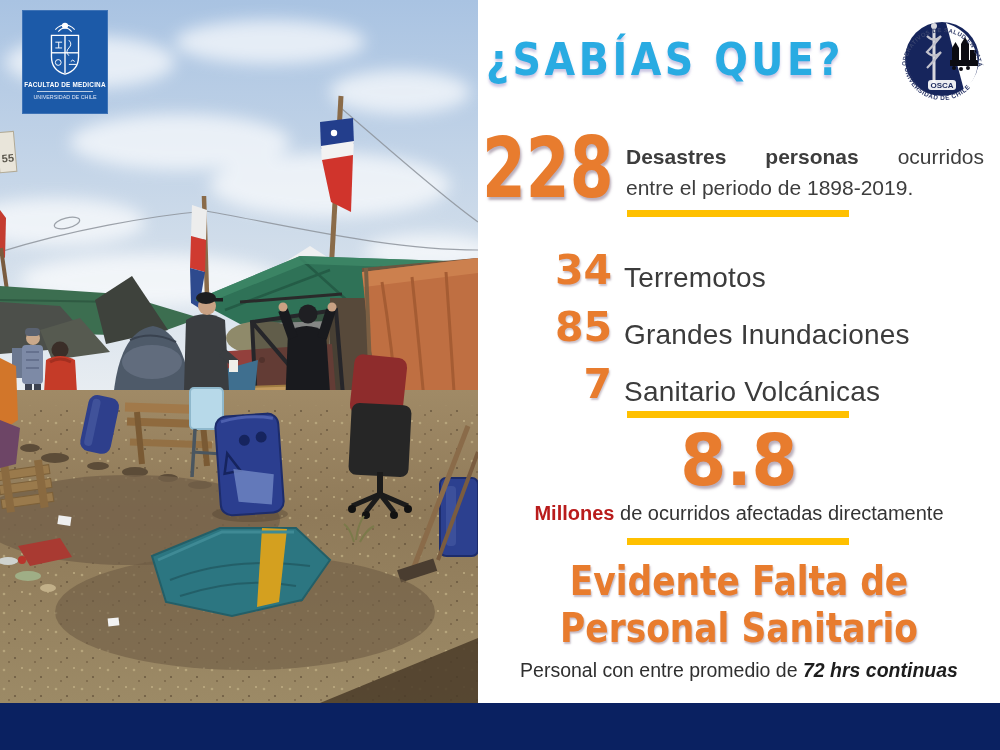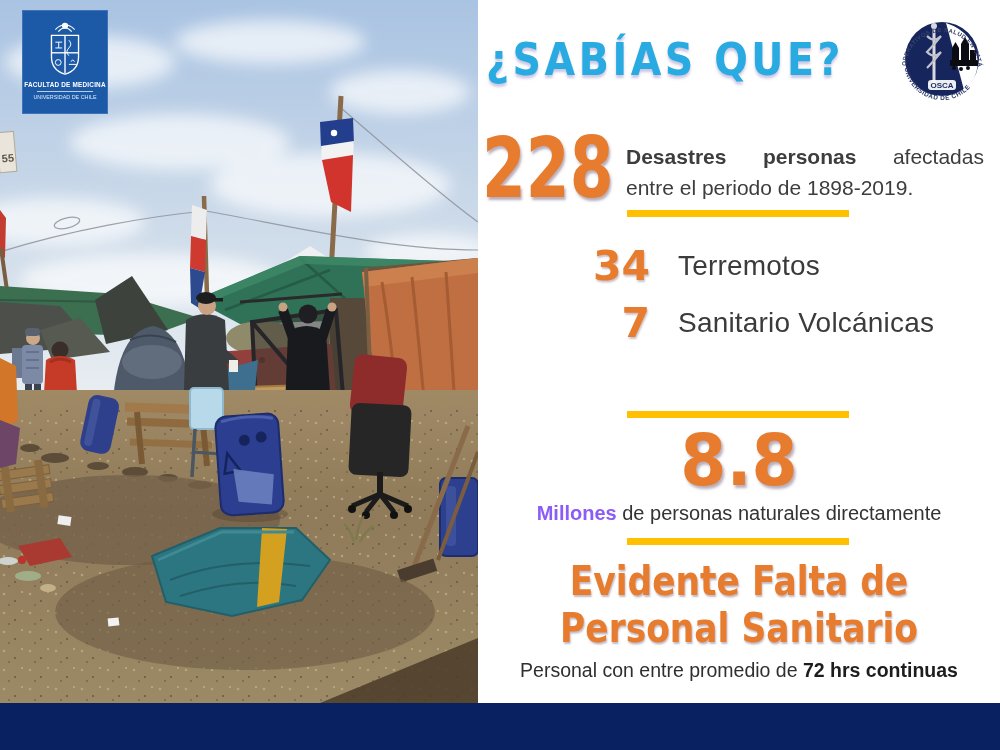--- a/index.html
+++ b/index.html
@@ -38,40 +38,40 @@
            transform:scaleX(.75);transform-origin:left center;}
 
   .headline{position:absolute;left:148px;top:141px;width:358px;color:#3d3d3d;
             font-size:21px;line-height:31px;}
   .headline .l1{display:flex;justify-content:space-between;font-size:21px;}
   .headline b{font-weight:bold;}
   .divider{position:absolute;left:149px;width:222px;height:7px;background:#ffc000;}
   .d1{top:210px;} .d2{top:411px;} .d3{top:538px;}
 
   .stats{position:absolute;left:0;top:237px;width:470px;}
-  .stat-row{display:flex;align-items:center;height:57px;padding-left:38px;}
+  .stat-row{display:flex;align-items:flex-end;height:57px;}
   .stat-num{width:134px;text-align:right;font-family:"DejaVu Sans",sans-serif;
             font-weight:bold;font-size:41px;color:#e87c2e;
             text-shadow:1px 2px 2px rgba(140,120,140,.45);}
-  .stat-label{margin-left:28px;font-size:28px;color:#3b3b3b;letter-spacing:.2px;}
+  .stat-label{margin-left:12px;font-size:28px;color:#3b3b3b;letter-spacing:.2px;}
 
   .num-88{position:absolute;left:0;top:424px;width:522px;text-align:center;
           font-size:72px;line-height:1;transform:scaleX(.92);}
   .millones{position:absolute;left:0;top:502px;width:522px;text-align:center;
             font-size:20px;color:#333;}
-  .millones b{font-weight:bold;color:#8b5cf6;}
+  .millones b{font-weight:bold;color:#b91c1c;}
 
   .conclusion{position:absolute;left:0;top:558px;width:522px;text-align:center;
               font-family:"DejaVu Sans",sans-serif;font-weight:bold;font-size:41px;
               line-height:1.15;color:#e87c2e;white-space:nowrap;
               transform:scaleX(.84);transform-origin:center;
               text-shadow:1px 2px 2px rgba(138,118,140,.5);}
   .note{position:absolute;left:0;top:659px;width:522px;text-align:center;
         font-size:19.5px;color:#2f2f2f;}
-  .note b{font-weight:bold;color:#1d1d1d;}
+  .note b{font-weight:bold;color:#1d1d1d;font-style:italic;}
 
   
   #footer{position:absolute;left:0;top:703px;width:1000px;height:47px;background:#0a2161;}
 </style>
 </head>
 <body>
 
 <div id="slide">
 
   <div id="photo">
@@ -421,41 +421,45 @@
       <text font-size="6.4" font-weight="bold" fill="#2a3668" letter-spacing=".5">
         <textPath href="#arcBot" startOffset="6">UNIVERSIDAD DE CHILE</textPath>
       </text>
     </svg>
 
     <div class="big-num num-228">228</div>
     <div class="headline">
       <div class="l1">
         <b>Desastres</b>
         <b>personas</b>
-        <span>afectadas</span>
+        <span>ocurridos</span>
       </div>
       <div class="l2">entre el periodo de 1898-2019.</div>
     </div>
     <div class="divider d1"></div>
 
     <div class="stats">
       <div class="stat-row">
         <div class="stat-num">34</div>
         <div class="stat-label">Terremotos</div>
       </div>
       <div class="stat-row">
+        <div class="stat-num">85</div>
+        <div class="stat-label">Grandes Inundaciones</div>
+      </div>
+      <div class="stat-row">
         <div class="stat-num">7</div>
         <div class="stat-label">Sanitario Volcánicas</div>
       </div>
     </div>
     <div class="divider d2"></div>
 
     <div class="big-num num-88">8.8</div>
     <div class="millones">
-      <b>Millones</b><span> de personas naturales directamente</span>
+      <b>Millones</b><span> de ocurridos afectadas directamente</span>
     </div>
     <div class="divider d3"></div>
 
     <div class="conclusion">
       <div>Evidente Falta de</div>
       <div>Personal Sanitario</div>
     </div>
 
     <div class="note">
       <span>Personal con entre promedio de </span><b>72 hrs continuas</b>

